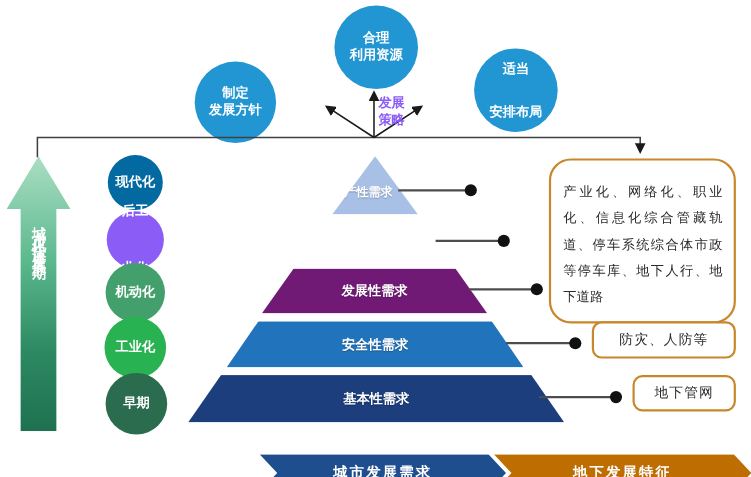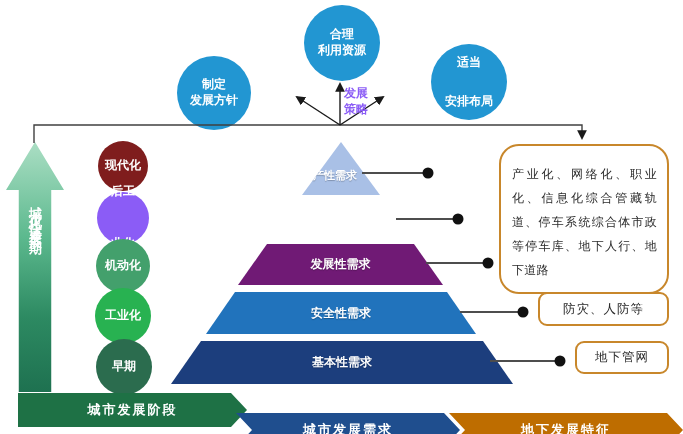--- a/index.html
+++ b/index.html
@@ -89,21 +89,21 @@
 
   <div class="hub-label">
     <div>发展</div>
     <div>策略</div>
   </div>
 
   <div class="up-arrow">
     <span>城市化快速发展期</span>
   </div>
 
-  <div class="sc sc1" style="background-color: #7f1d1d;">
+  <div class="sc sc1" style="background-color: #0369a1;">
     <span>现代化</span>
     <span></span>
   </div>
   <div class="sc sc2" style="background-color: #8b5cf6; gap: 38px;">
     <span>后工</span>
     <span>业化</span>
   </div>
   <div class="sc sc3" style="background-color: rgb(67, 160, 108);">
     <span>机动化</span>
     <span></span>
@@ -128,23 +128,20 @@
     <span>安全性需求</span>
   </div>
   <div class="lvl lvl5" style="background-color: rgb(28, 62, 125);">
     <span>基本性需求</span>
   </div>
 
   <div class="fbox fbox-big">产业化、网络化、职业化、信息化综合管藏轨道、停车系统综合体市政等停车库、地下人行、地下道路</div>
   <div class="fbox fbox-sm fbox-mid">防灾、人防等</div>
   <div class="fbox fbox-sm fbox-low">地下管网</div>
 
-  <div class="ban ban-first ban1" style="background-color: rgb(30, 113, 69);">
-    <span>城市发展阶段</span>
-  </div>
   <div class="ban ban-next ban2" style="background-color: rgb(31, 78, 142);">
     <span>城市发展需求</span>
   </div>
   <div class="ban ban-next ban3" style="background-color: rgb(190, 109, 0);">
     <span>地下发展特征</span>
   </div>
 
   <svg class="overlay" width="683" height="434" viewBox="0 0 683 434">
     <defs>
       <marker id="arr" viewBox="0 0 10 10" refX="8" refY="5" markerWidth="7" markerHeight="7" orient="auto-start-reverse">

